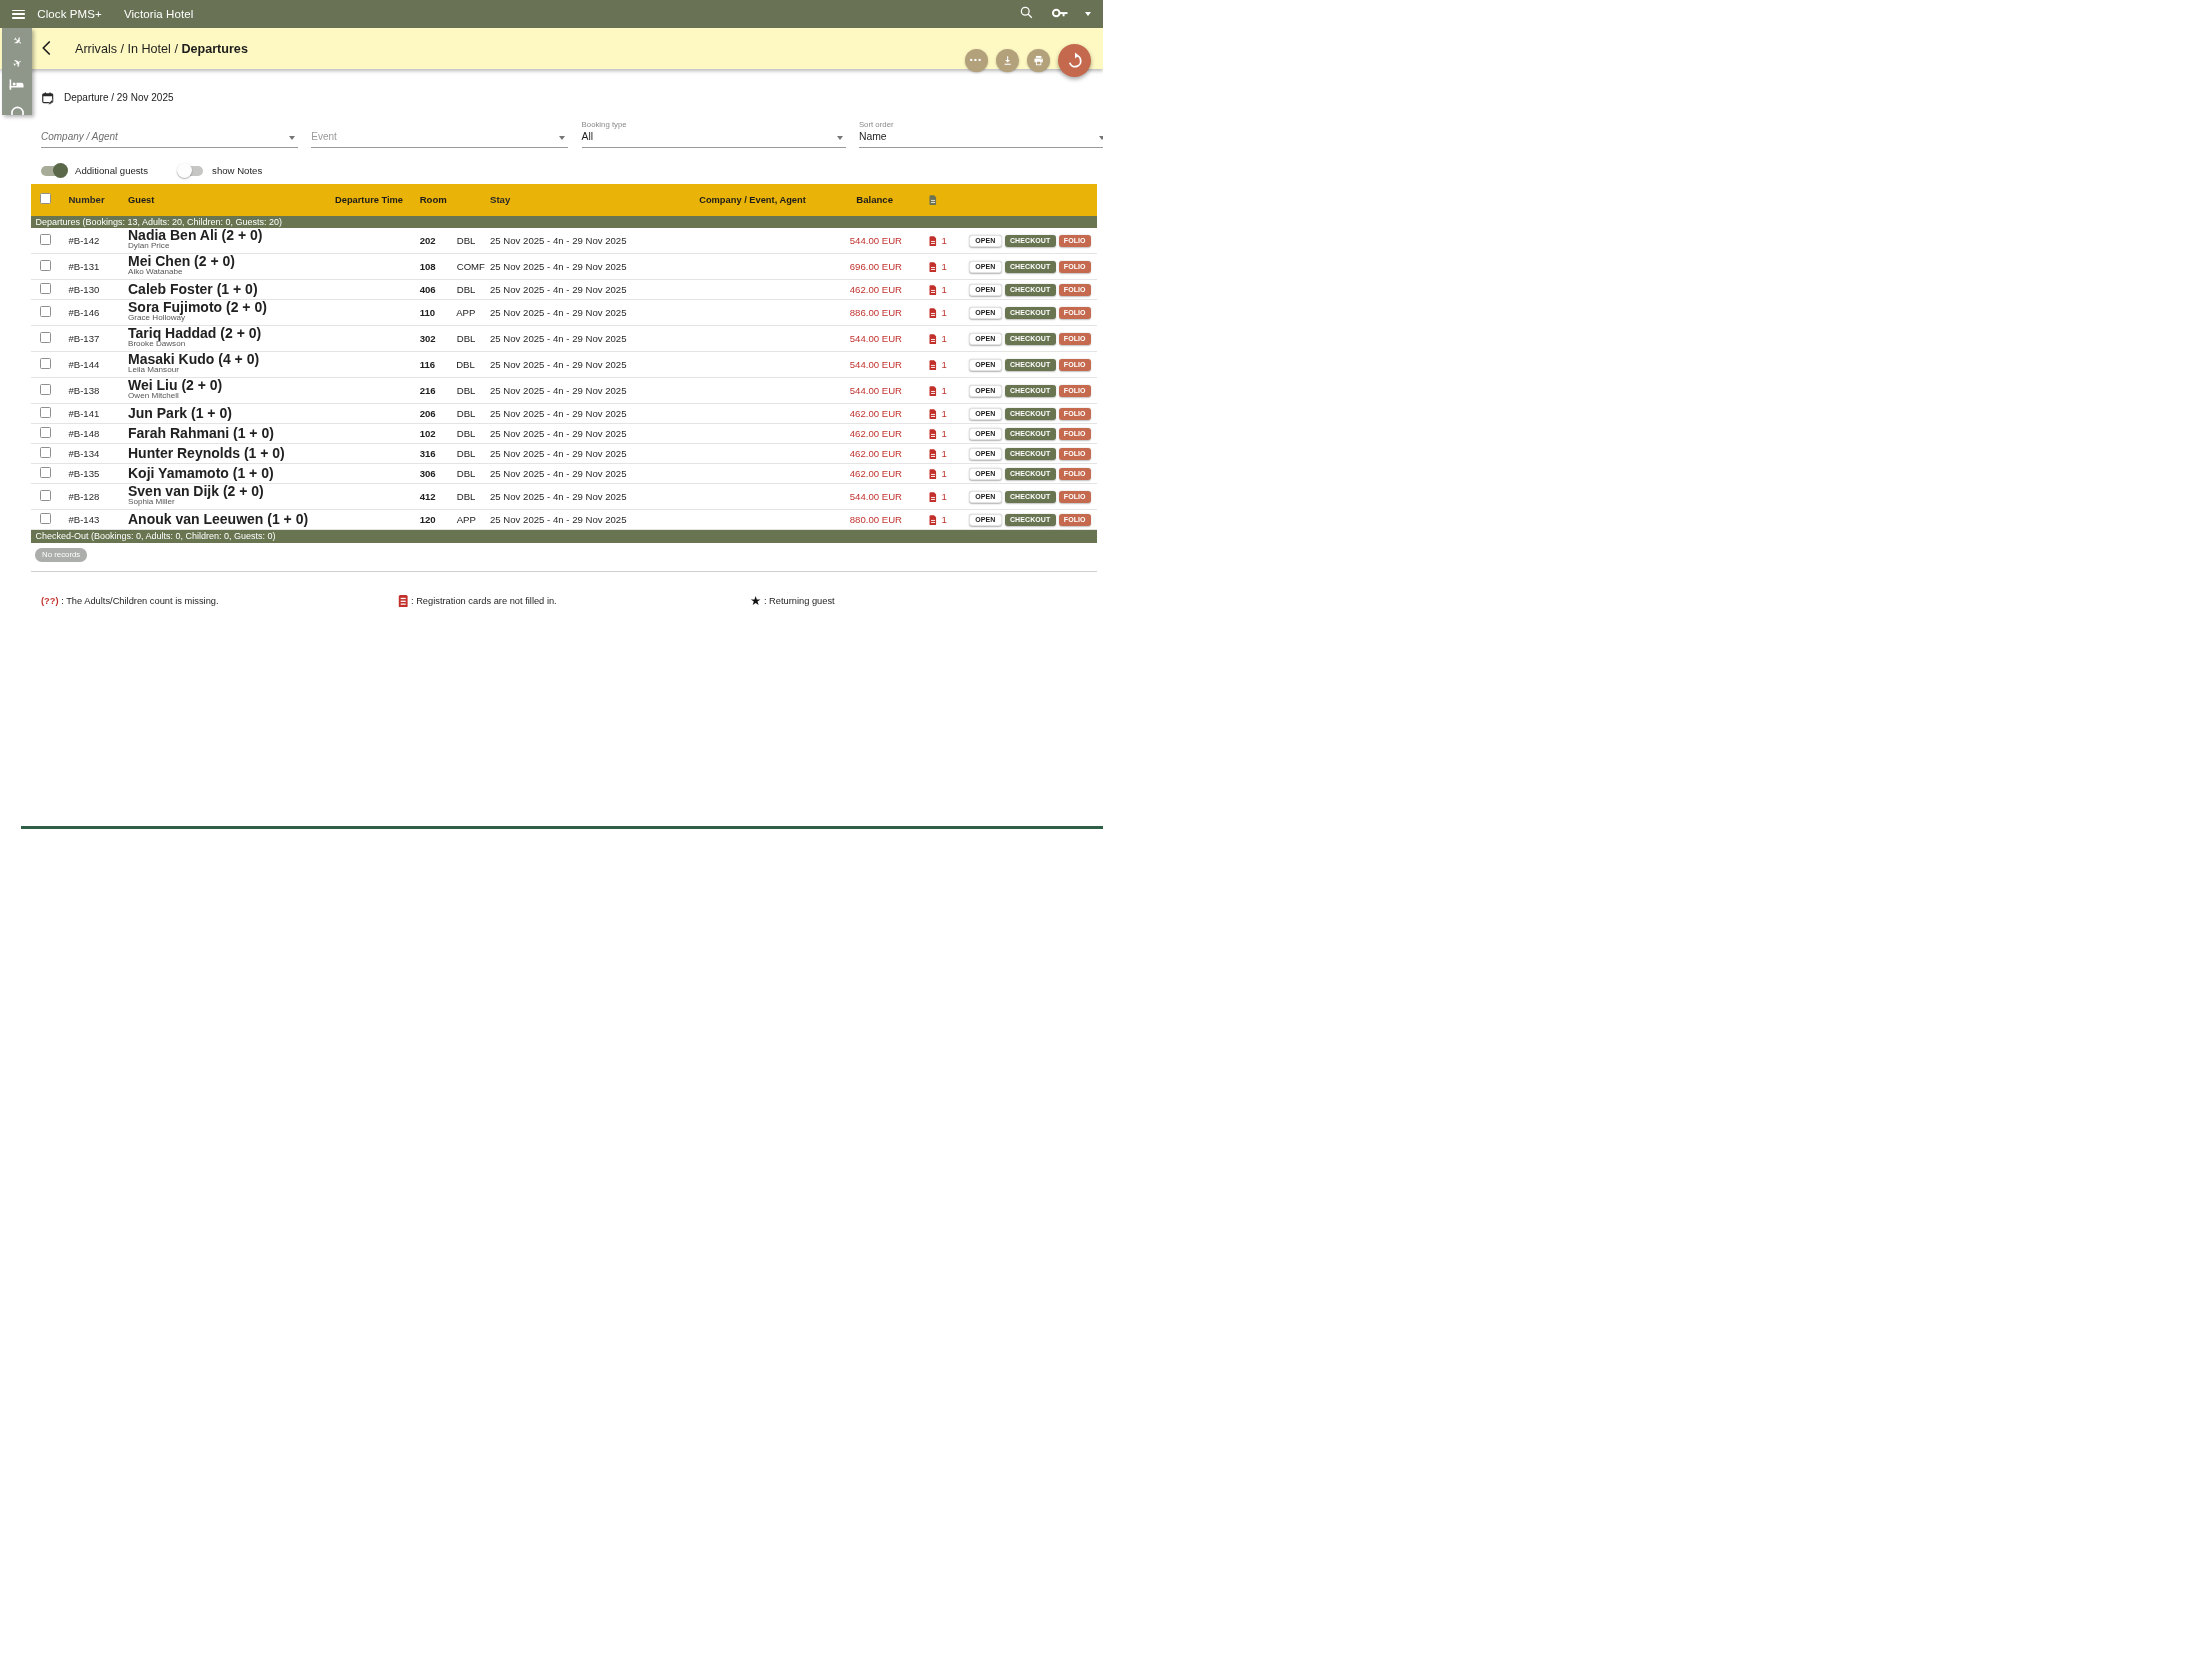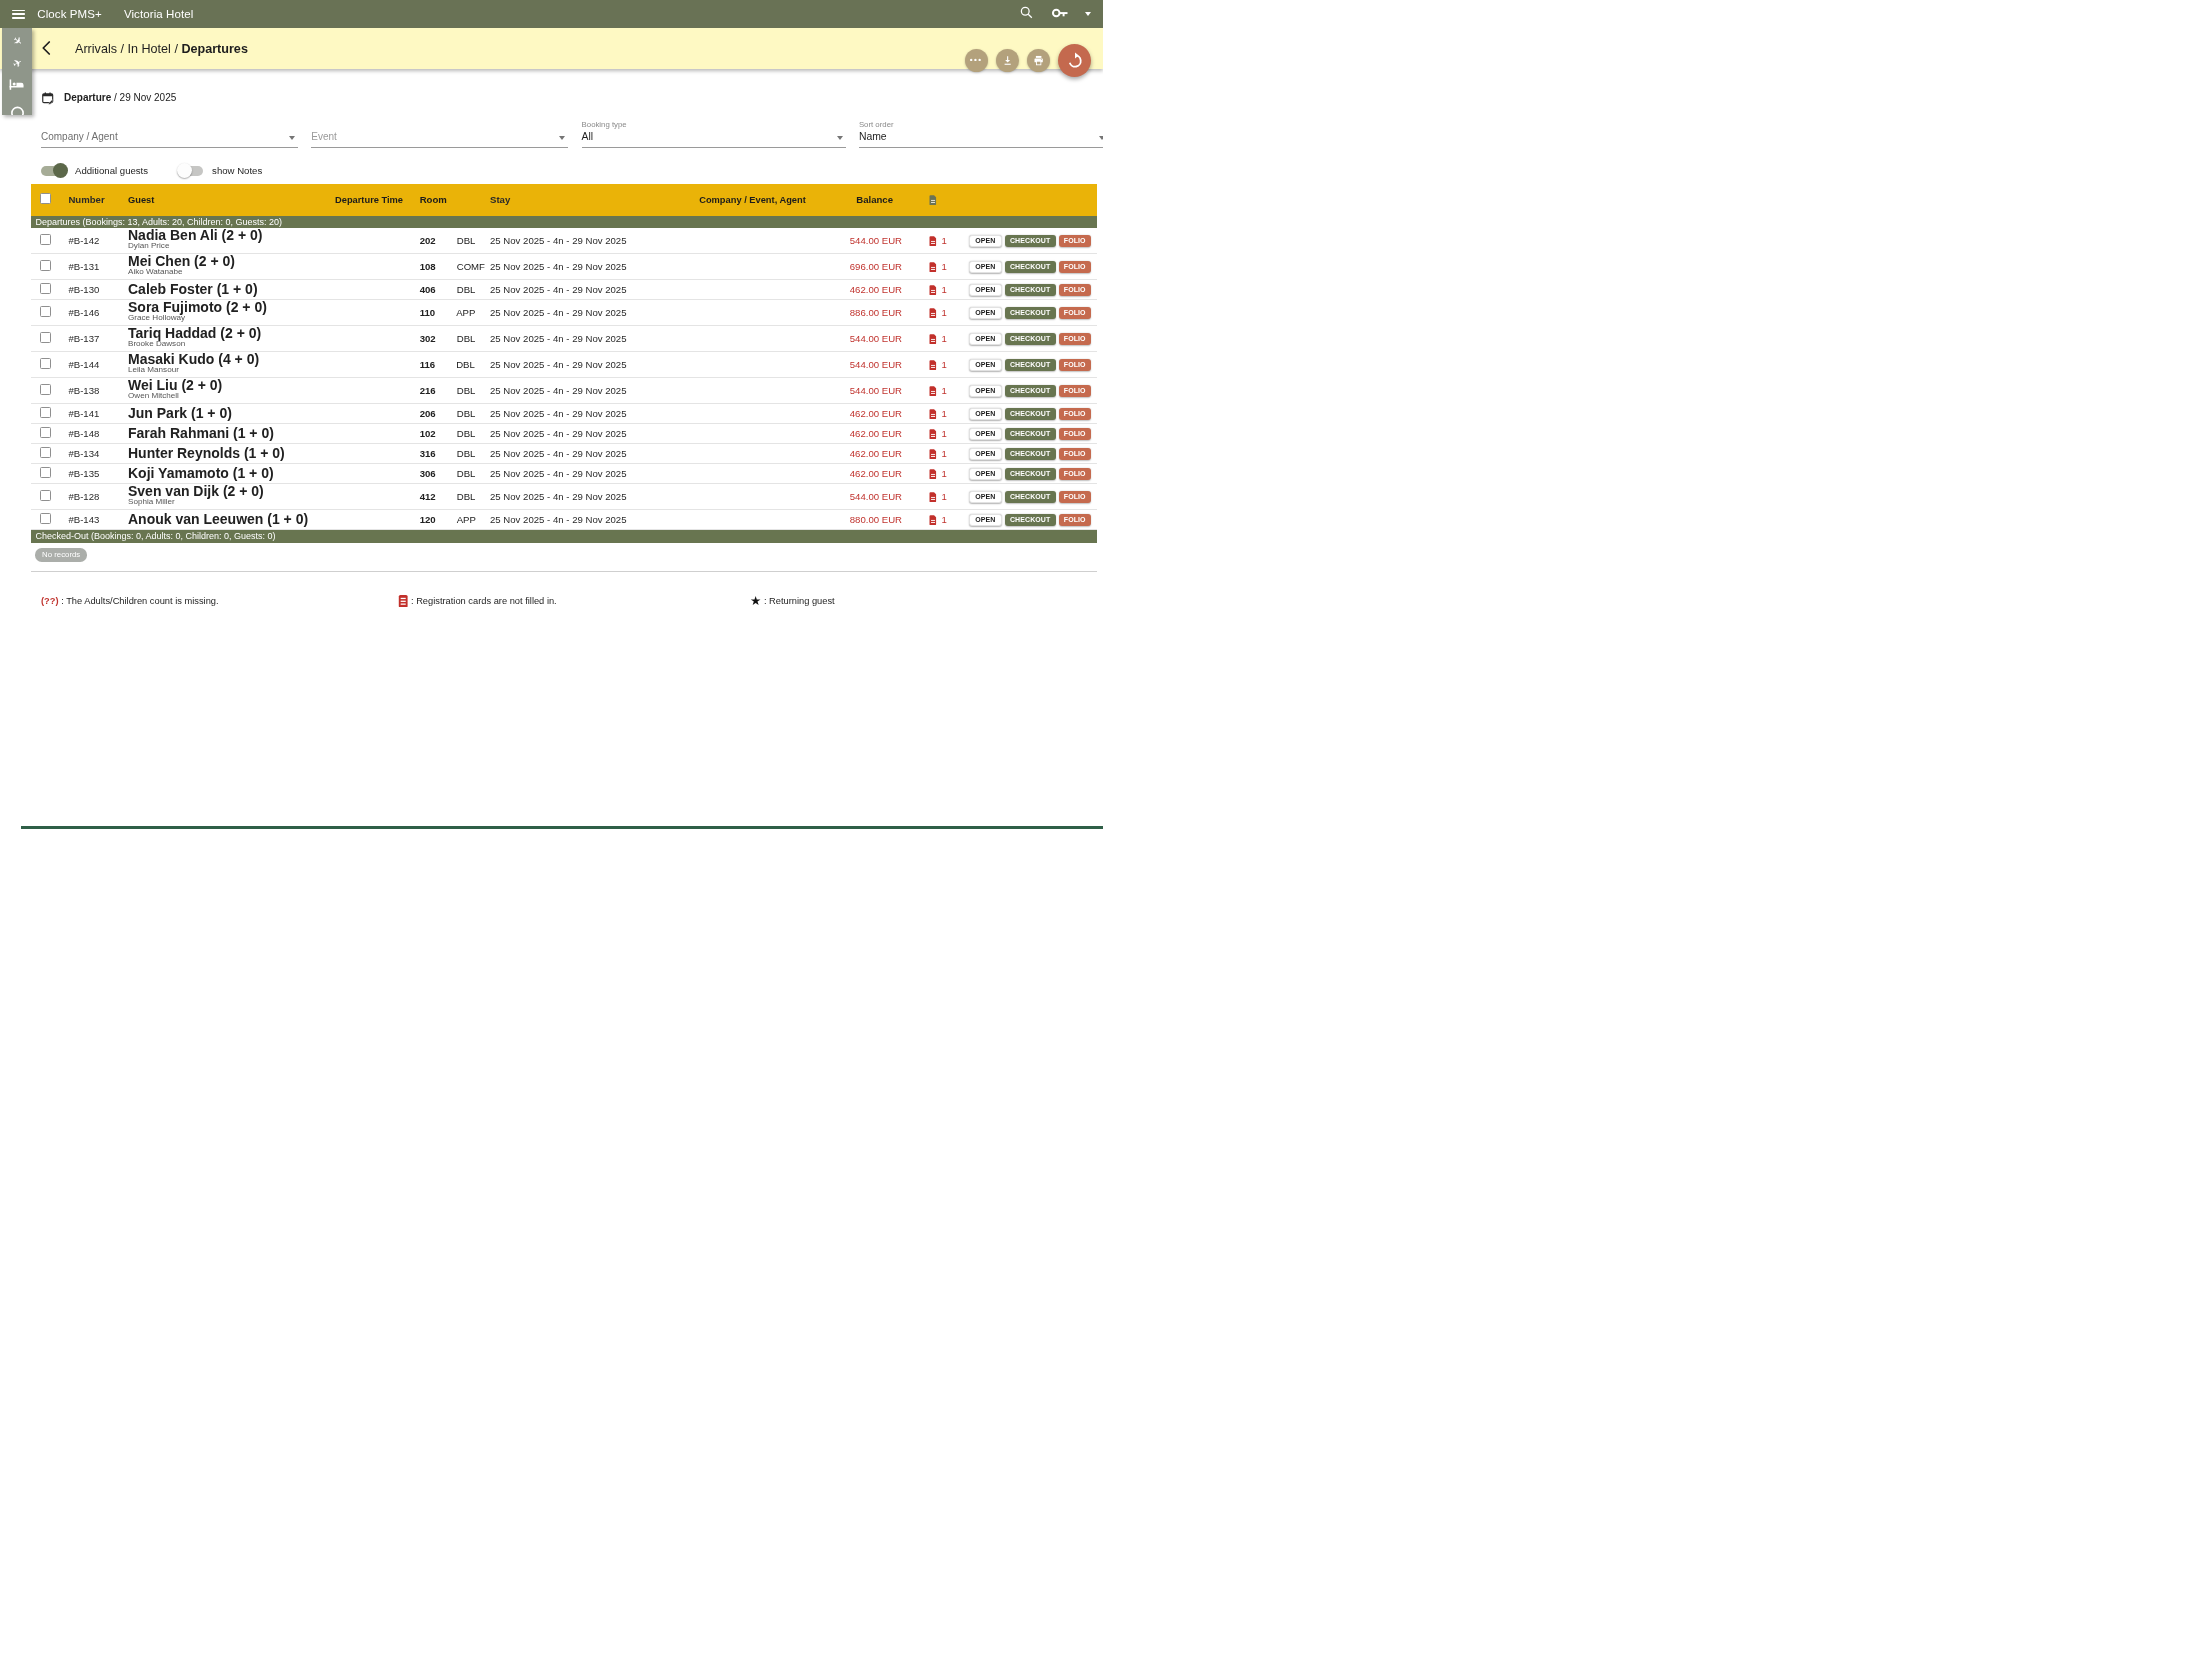--- a/index.html
+++ b/index.html
@@ -51,32 +51,32 @@
   .side-icon { width:16.3px; text-align:center; color:#fff; }
   .plane { display:inline-block; font-size:11px; color:#fff; line-height:10.4px; }
   .plane.landing { transform:rotate(38deg); }
   .plane.takeoff { transform:rotate(-28deg); }
   .plane-bar { width:10.4px; height:1.5px; background:#fff; margin:0.7px auto 0; }
 
   
   .filter-row1 { display:flex; align-items:center; margin:18px 10.4px 0 41px; height:21px; }
   .date-filter { display:flex; align-items:center; gap:9px; width:172px; cursor:pointer; }
   .date-text { font-size:10px; }
-  .date-label { font-weight:700; }
+  .date-label { font-weight:400; }
   .date-rest { white-space:pre; }
   .search-input {
     flex:1; height:21px; border:0.7px solid #b9b9b9; border-radius:10.4px; padding:0 10.4px;
     font-family:"Liberation Sans",sans-serif; font-size:9.6px; color:#333; outline:none;
   }
   .search-input::placeholder { color:#9e9e9e; }
 
   .filter-row2 { display:grid; grid-template-columns:257px 257px 264px 249px; column-gap:13.3px; margin:12px 0 0 41px; }
   .select { position:relative; border-bottom:0.7px solid #9a9a9a; padding:0 13.3px 5.2px 0; cursor:pointer; min-height:22px; display:flex; flex-direction:column; justify-content:flex-end; }
   .select .ph { font-size:10px; color:#9a9a9a; }
-  .select .ph.darker { color:#6f6f6f; }
+  .select .ph.darker { color:#6f6f6f;font-style:italic; }
   .select .lbl { font-size:7.8px; color:#8a8a8a; margin-bottom:2.2px; }
   .select .val { font-size:10.4px; color:#1f1f1f; }
   .sel-caret { position:absolute; right:3px; bottom:7.4px; width:0; height:0;
     border-left:3.7px solid transparent; border-right:3.7px solid transparent; border-top:4.4px solid #757575; }
 
   
   .toggle-row { display:flex; align-items:center; margin:17px 0 0 41px; gap:9px; }
   .toggle { width:25px; height:10.4px; border-radius:5.2px; position:relative; cursor:pointer; flex:0 0 auto; }
   .toggle.on { background:#a6ac97; }
   .toggle.on .knob { right:-1.5px; background:#5c684a; }

